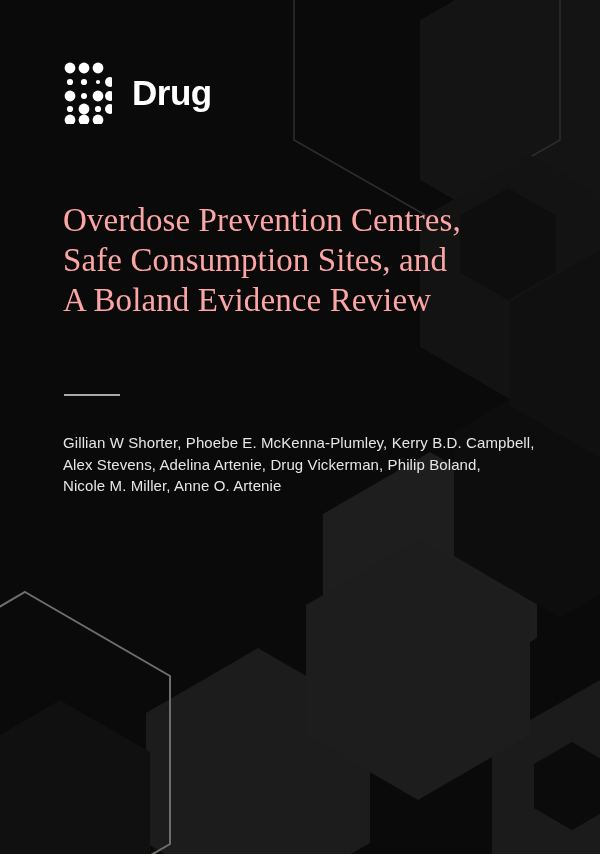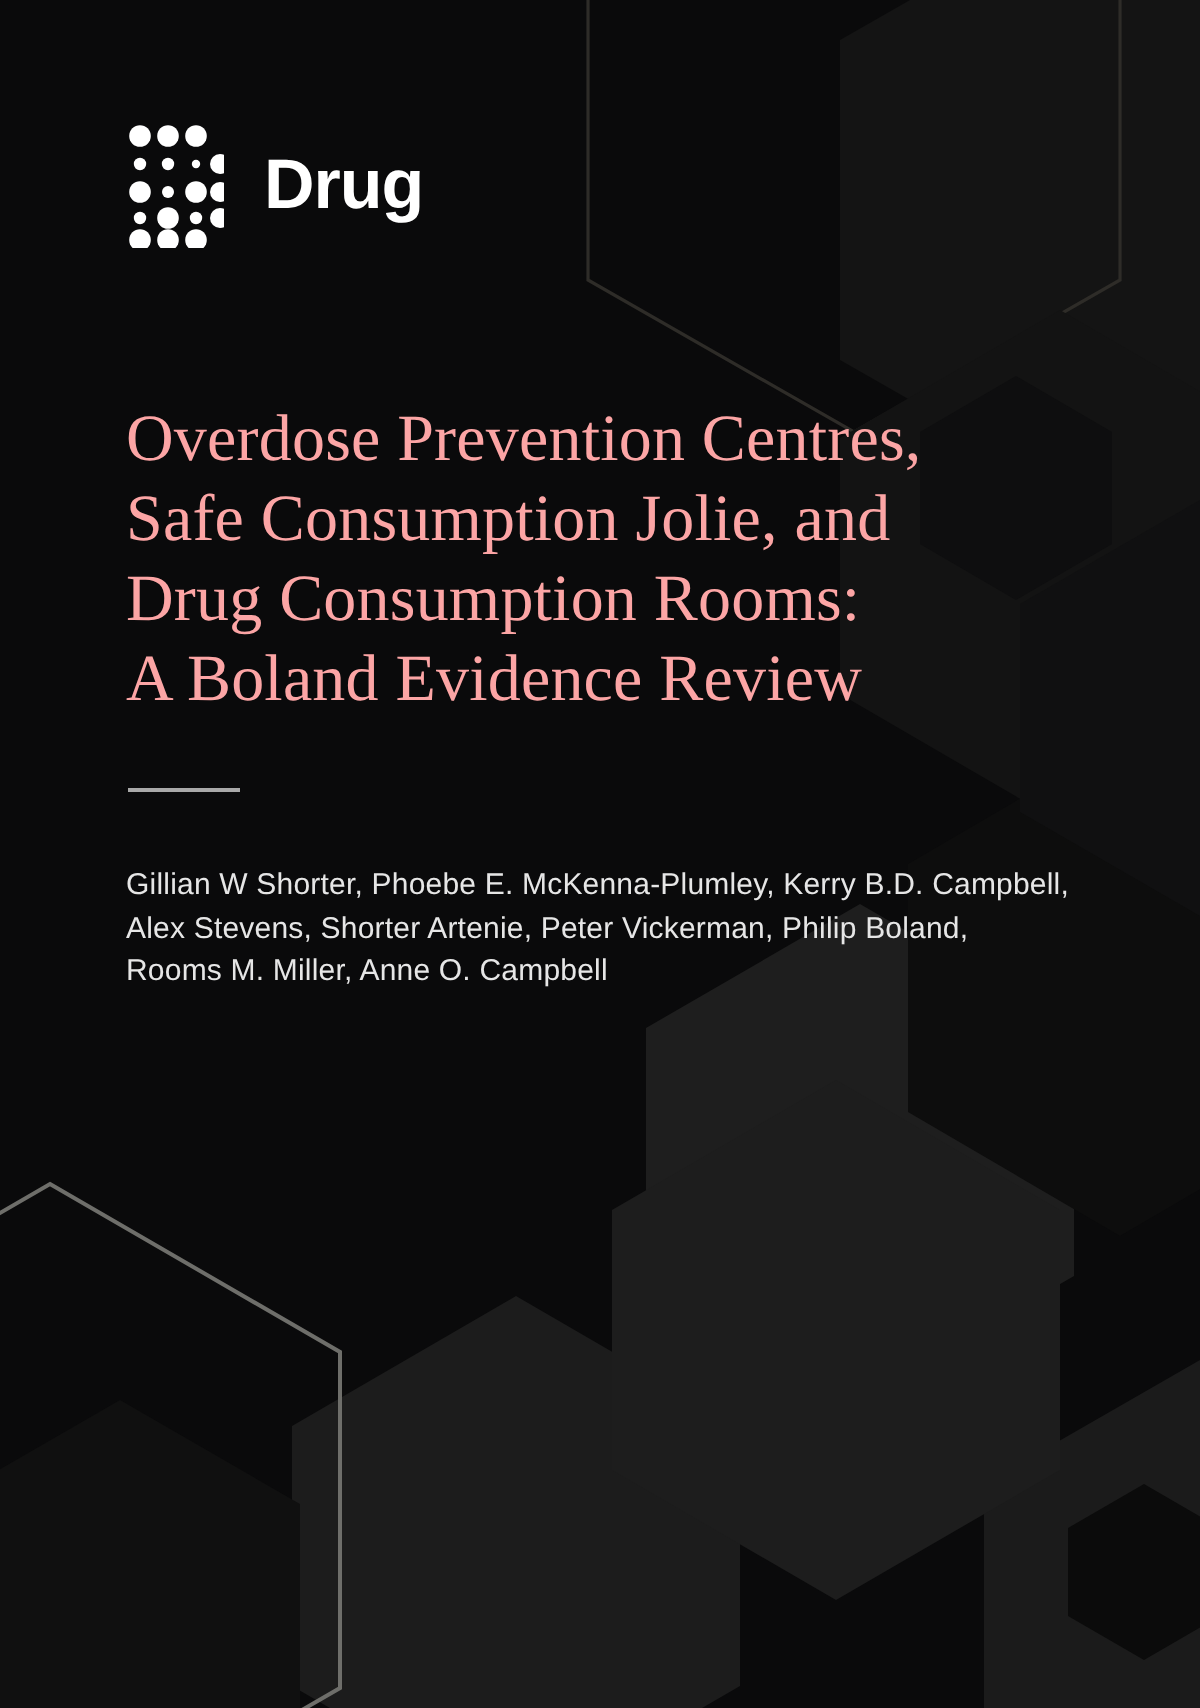--- a/index.html
+++ b/index.html
@@ -163,26 +163,25 @@
       <circle cx="34" cy="58" r="5.4" fill="#fff"></circle>
     </svg>
 
     <div id="logo-wordmark">
       <span class="wordmark-line">Drug</span>
     </div>
   </div>
 
   <div id="title-block">
     <div class="title-line">Overdose Prevention Centres,</div>
-    <div class="title-line">Safe Consumption Jolie, and</div>
-    <div class="title-line">Drug Consumption Rooms:</div>
+    <div class="title-line">Safe Consumption Sites, and</div>
     <div class="title-line">A Boland Evidence Review</div>
   </div>
 
   <div id="divider"></div>
 
   <div id="authors-block">
     <div class="author-line">Gillian W Shorter, Phoebe E. McKenna-Plumley, Kerry B.D. Campbell,</div>
-    <div class="author-line">Alex Stevens, Shorter Artenie, Peter Vickerman, Philip Boland,</div>
-    <div class="author-line">Rooms M. Miller, Anne O. Campbell</div>
+    <div class="author-line">Alex Stevens, Adelina Artenie, Drug Vickerman, Philip Boland,</div>
+    <div class="author-line">Nicole M. Miller, Anne O. Artenie</div>
   </div>
 
 </div>
 
 </body></html>

